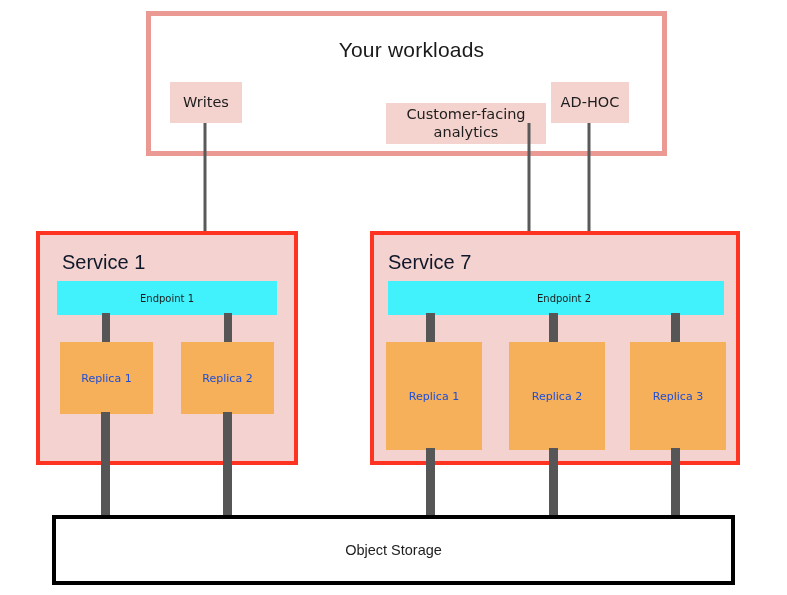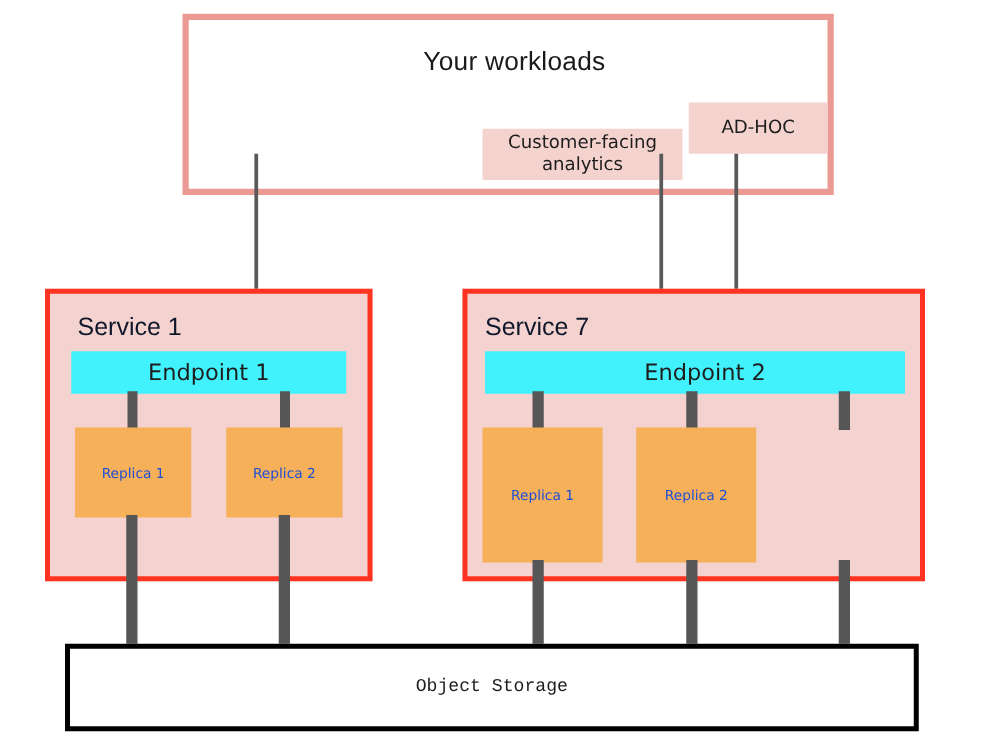--- a/index.html
+++ b/index.html
@@ -52,21 +52,21 @@
     font-size: 14.5px;
     display: flex;
     align-items: center;
     justify-content: center;
     text-align: center;
     line-height: 1.22;
     padding: 0 5px;
   }
   .chip-writes   { left: 170px; top: 82px;  width: 72px;  height: 41px; }
   .chip-analytics{ left: 386px; top: 82px;  width: 160px; height: 41px; margin-top: 21px; }
-  .chip-adhoc    { left: 551px; top: 82px;  width: 111px;  height: 41px; }
+  .chip-adhoc    { left: 551px; top: 82px;  width: 78px;  height: 41px; }
 
   
   .arrow-svg {
     position: absolute;
     left: 0; top: 0;
     width: 787px; height: 595px;
     pointer-events: none;
   }
 
   
@@ -85,21 +85,21 @@
     color: #0f172a;
   }
   .service-1 .service-label { left: 22px; }
   .service-2 .service-label { left: 14px; }
 
   
   .endpoint {
     background: #41f1fb;
     color: #1d1d1d;
     font-family: "DejaVu Sans", sans-serif;
-    font-size: 18px;
+    font-size: 10px;
     display: flex;
     align-items: center;
     justify-content: center;
   }
   .endpoint-1 { left: 57px;  top: 281px; width: 220px; height: 34px; }
   .endpoint-2 { left: 388px; top: 281px; width: 336px; height: 34px; padding-left: 16px; }
 
   
   .replica {
     background: #f6b059;
@@ -139,34 +139,35 @@
   .object-storage {
     left: 52px;
     top: 515px;
     width: 683px;
     height: 70px;
     background: #ffffff;
     border: 4px solid #000000;
     display: flex;
     align-items: center;
     justify-content: center;
-    font-family: Liberation Mono, monospace;
+    font-family: Liberation Sans, sans-serif;
     font-size: 14.5px;
     color: #1d1d1d;
   }
 </style>
 </head>
 <body>
 
 <div id="canvas">
 
   <div class="abs workloads-box">
     <div class="workloads-title">Your workloads</div>
   </div>
 
+  <div class="abs chip chip-writes">Writes</div>
 
   <div class="abs chip chip-analytics">Customer-facing analytics</div>
 
   <div class="abs chip chip-adhoc">AD-HOC</div>
 
   <svg class="arrow-svg" viewBox="0 0 787 595" xmlns="http://www.w3.org/2000/svg">
     <defs>
       <marker id="ah" markerWidth="9" markerHeight="9" refX="4.5" refY="4.5" orient="auto" markerUnits="strokeWidth">
         <path d="M0.6,0.6 L8.4,4.5 L0.6,8.4 z" fill="#595959"></path>
       </marker>
@@ -199,20 +200,21 @@
   </div>
 
   <div class="abs endpoint endpoint-2">Endpoint 2</div>
 
   <div class="abs conn c-s2-e-r1"></div>
   <div class="abs conn c-s2-e-r2"></div>
   <div class="abs conn c-s2-e-r3"></div>
 
   <div class="abs replica s2-r1">Replica 1</div>
   <div class="abs replica s2-r2">Replica 2</div>
+  <div class="abs replica s2-r3">Replica 3</div>
 
   <div class="abs conn c-s2-r1-os"></div>
   <div class="abs conn c-s2-r2-os"></div>
   <div class="abs conn c-s2-r3-os"></div>
 
   <div class="abs object-storage">Object Storage</div>
 
 </div>
 
 </body></html>

